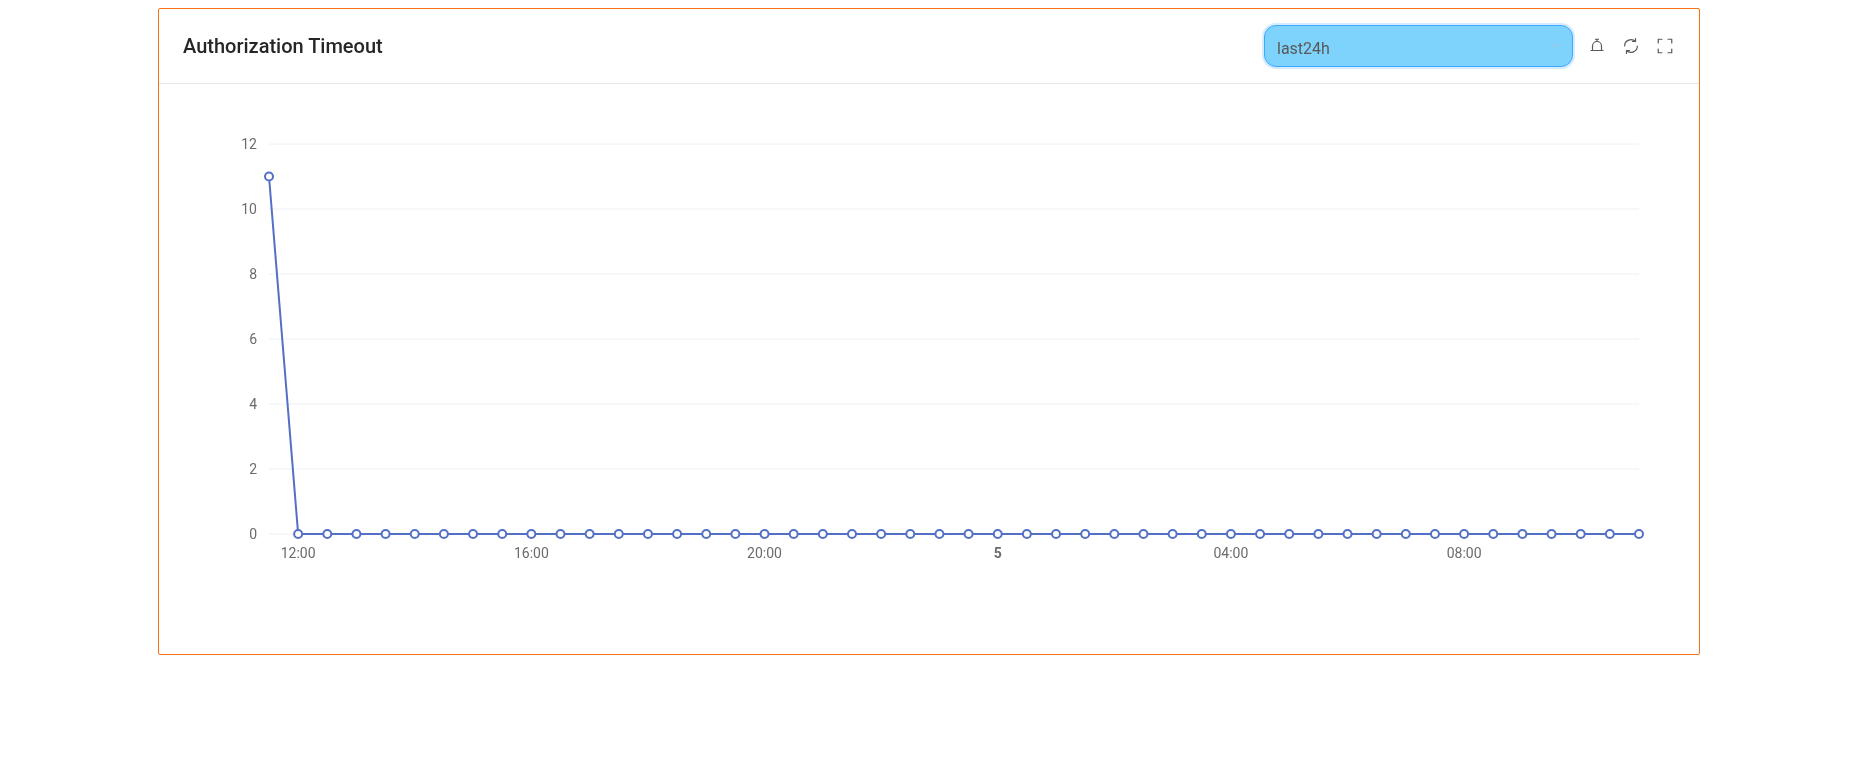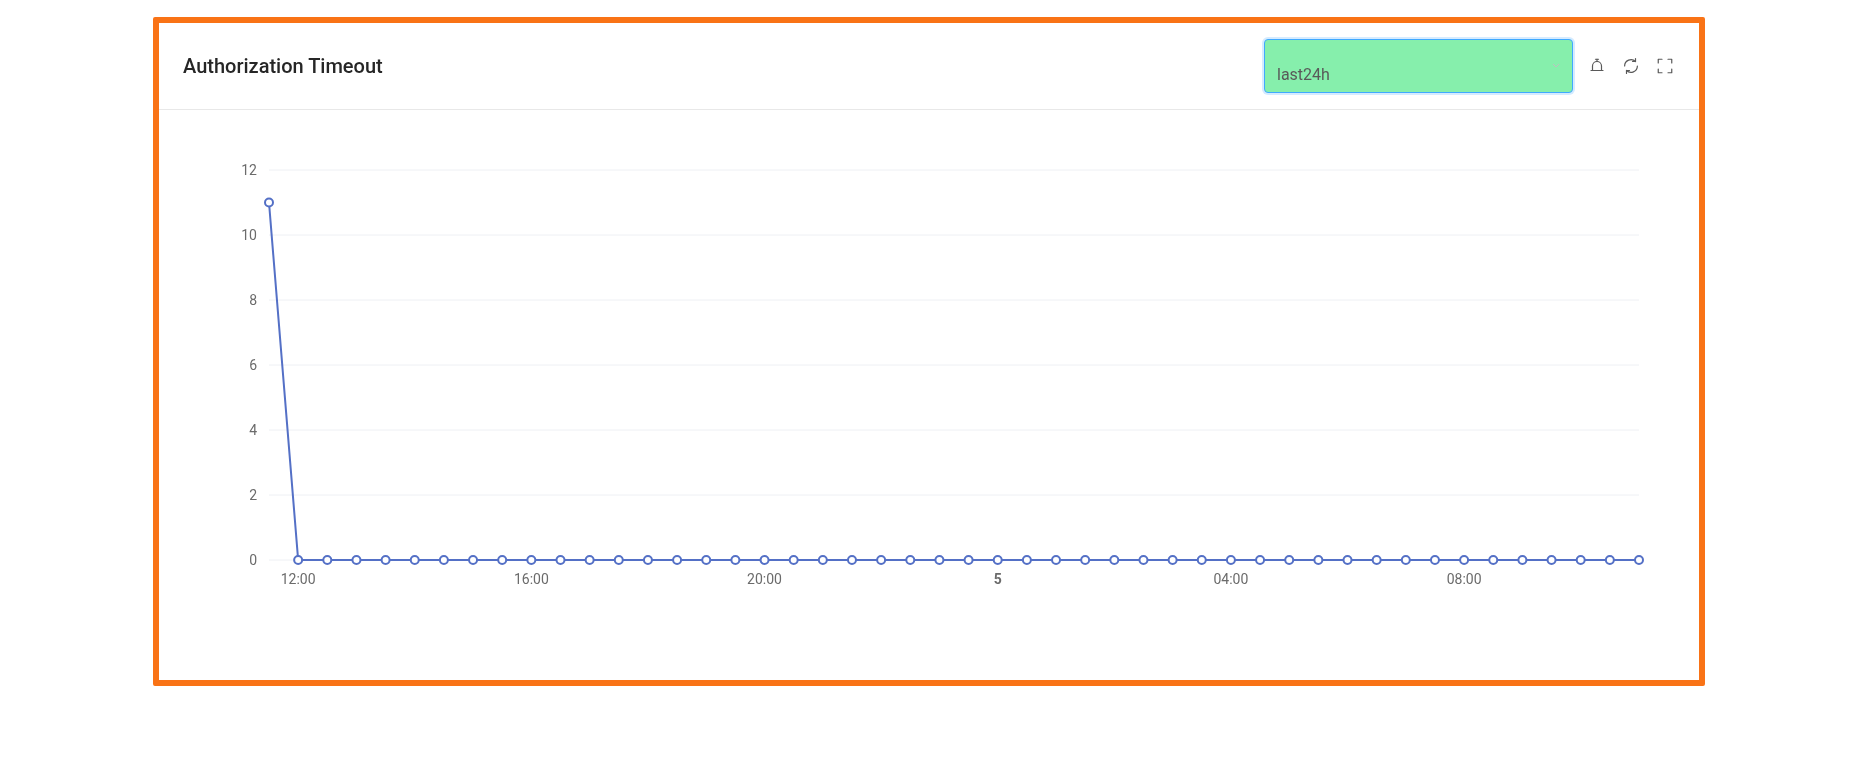--- a/index.html
+++ b/index.html
@@ -1,20 +1,20 @@
 <!DOCTYPE html>
 <html><head>
 <meta charset="utf-8">
 <style>
   html,body{margin:0;padding:0;background:#fff;font-family:-apple-system,BlinkMacSystemFont,"Segoe UI",Roboto,"Helvetica Neue",Arial,sans-serif;color:#333;}
-  .card{border:6px solid #f97316;border-radius:2px;width:1540px;margin:17px auto;background:#fff;}
+  .card{border:1px solid #f97316;border-radius:2px;width:1540px;margin:8px auto;background:#fff;}
   .card-header{display:flex;align-items:center;justify-content:space-between;padding:16px 24px;border-bottom:1px solid #e8e8e8;}
   .title{font-size:20px;font-weight:500;color:#262626;}
   .controls{display:flex;align-items:center;gap:14px;}
-  .select{position:relative;width:265px;height:36px;border:1px solid #40a9ff;border-radius:4px;box-shadow:0 0 0 2px rgba(24,144,255,.18);background:#86efac;display:flex;align-items:center;padding:16px 30px 0 12px;cursor:pointer;}
+  .select{position:relative;width:265px;height:36px;border:1px solid #40a9ff;border-radius:12px;box-shadow:0 0 0 2px rgba(24,144,255,.18);background:#7dd3fc;display:flex;align-items:center;padding:4px 30px 0 12px;cursor:pointer;}
   .select-text{font-size:16px;color:#595959;}
   .select-caret{position:absolute;right:10px;top:50%;transform:translateY(-50%);}
   .icon-btn{width:20px;height:20px;display:flex;align-items:center;justify-content:center;color:#595959;cursor:pointer;}
   .icon-btn svg{width:18px;height:18px;stroke:#595959;}
   .chart-wrap{padding:50px 20px 80px 20px;}
   svg.chart{display:block;margin:0 auto;}
   .grid line{stroke:#eef0f4;stroke-width:1;}
   .axis text{font-size:14px;fill:#6b6b6b;}
   .series path.line{stroke:#5470c6;stroke-width:2;fill:none;}
   .series circle{fill:#fff;stroke:#5470c6;stroke-width:2;r:4;}

